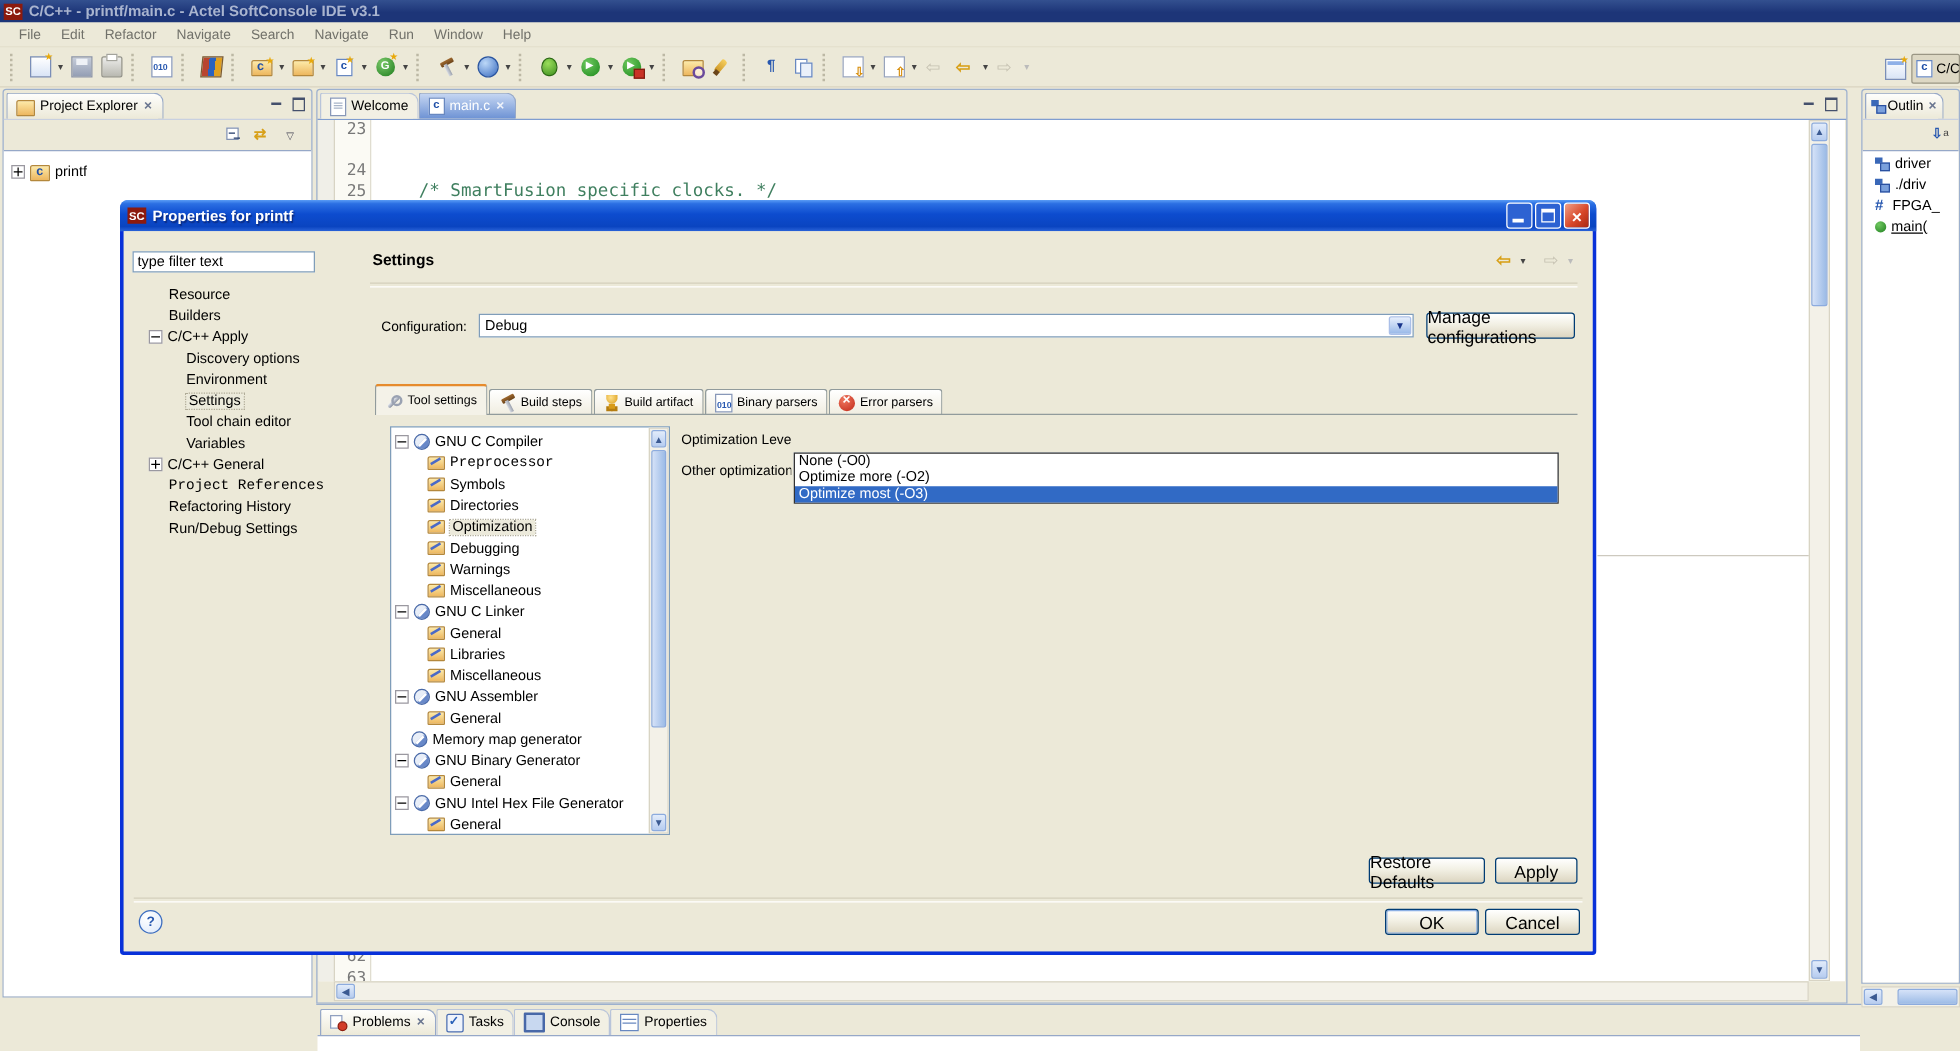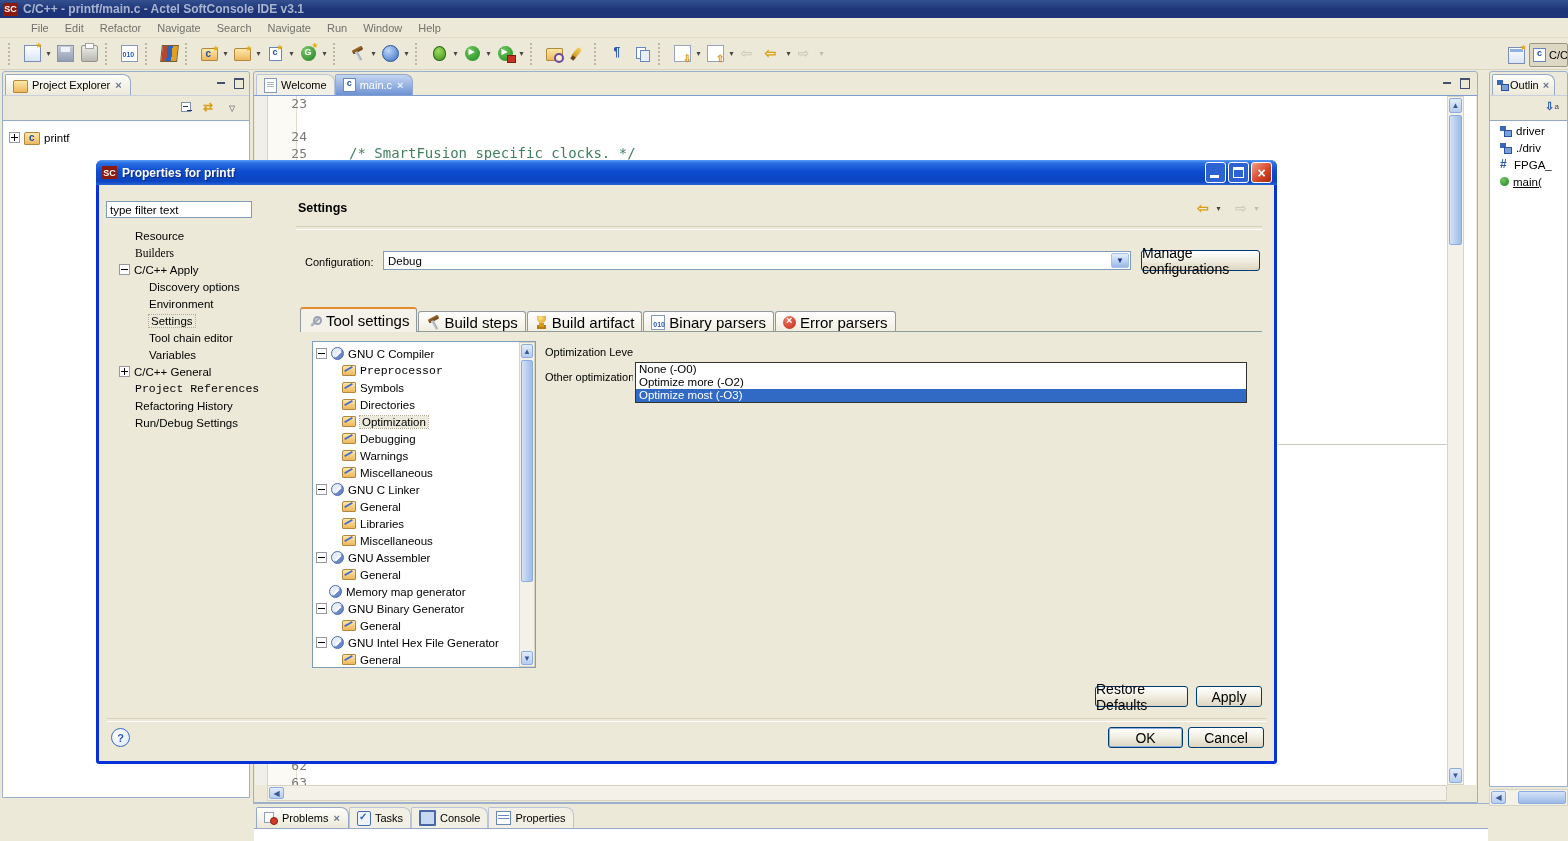--- a/index.html
+++ b/index.html
@@ -2,21 +2,21 @@
 <html><head>
 <meta charset="utf-8">
 <style>
   html,body{margin:0;padding:0;background:#ece9d8;font-family:"Liberation Sans",sans-serif;}
   #app{position:relative;width:1568px;height:841px;overflow:hidden;background:#ece9d8;font-size:11px;color:#000;}
   .abs{position:absolute;}
   
   .titlebar{left:0;top:0;width:1568px;height:18px;background:linear-gradient(180deg,#33508f,#1d3578 55%,#16296100);background-color:#1d3578;display:flex;align-items:center;gap:5px;padding-left:3px;box-sizing:border-box;}
   .sc-logo{width:15px;height:13px;background:#8c1a0e;color:#fff;font-size:9px;font-weight:bold;display:flex;align-items:center;justify-content:center;flex:none;}
   .win-title{color:#a9b4cf;font-weight:bold;font-size:12px;white-space:nowrap;}
-  .menubar{left:0;top:18px;width:1568px;height:20px;background:#ece9d8;display:flex;align-items:center;gap:2px;padding-left:24px;box-sizing:border-box;border-bottom:1px solid #e2deca;}
+  .menubar{left:0;top:18px;width:1568px;height:20px;background:#ece9d8;display:flex;align-items:center;gap:2px;padding-left:8px;box-sizing:border-box;border-bottom:1px solid #e2deca;}
   .menu-item{padding:2px 7px;color:#71716a;}
   .toolbar{left:0;top:38px;width:1568px;height:32px;background:#ece9d8;display:flex;align-items:center;box-sizing:border-box;padding-left:4px;border-bottom:1px solid #d9d4c0;}
   .tsep{width:6px;height:22px;border-left:2px dotted #bcb8a4;margin:0 4px;}
   .tbtn{display:inline-flex;align-items:center;justify-content:center;width:24px;height:24px;position:relative;border-radius:2px;}
   .tbtn.narrow{width:20px;}
   .dd{font-size:8px;color:#444;width:9px;text-align:center;}
   .dd.dis{color:#bbb;}
   .i16{width:15px;height:15px;position:relative;display:inline-block;flex:none;}
   
   .ic-new{background:linear-gradient(#ffffff,#d9e4f6);border:1px solid #7a8eb8;}
@@ -101,21 +101,21 @@
   .vtab{display:inline-flex;align-items:center;gap:4px;height:20px;padding:0 7px;border:1px solid #96a8c8;border-bottom:none;border-radius:2px 8px 0 0;background:linear-gradient(#fefefc,#ece9d8);white-space:nowrap;}
   .vtab.activeblue{background:linear-gradient(180deg,#c5d6f2,#6d92d4);color:#fff;}
   .vtab.plain{border-color:#b8c4da;background:#f2f0e4;}
   .panel-body{background:#fff;border-top:1px solid #96a8c8;}
   .trow{display:flex;align-items:center;gap:4px;height:17px;white-space:nowrap;font-size:11.5px;}
   .exp{width:9px;height:9px;background:#fff;border:1px solid #9a98a0;position:relative;flex:none;box-sizing:content-box;}
   .exp::before{content:"";position:absolute;left:1px;right:1px;top:4px;height:1px;background:#000;}
   .exp.plus::after{content:"";position:absolute;top:1px;bottom:1px;left:4px;width:1px;background:#000;}
   .psel{background:#eceadb;outline:1px dotted #b0ac98;}
   
-  .code-line{position:absolute;left:16px;width:100%;height:17px;font-family:"DejaVu Sans Mono",monospace;font-size:14px;white-space:pre;}
+  .code-line{position:absolute;left:2px;width:100%;height:17px;font-family:"DejaVu Sans Mono",monospace;font-size:14px;white-space:pre;}
   .lnum{position:absolute;left:12px;width:24px;text-align:right;color:#787878;font-family:"DejaVu Sans Mono",monospace;font-size:13px;}
   .ctext{position:absolute;left:44px;padding-left:34px;}
   .kw{color:#7f0055;font-weight:bold;}
   .cm{color:#3f7f5f;}
   
   .btn{display:inline-flex;align-items:center;justify-content:center;border:1px solid #003c74;border-radius:3px;background:linear-gradient(#ffffff,#f2f0e4 45%,#dcd5c0);font-size:14px;color:#000;box-sizing:border-box;}
   .btn.default{box-shadow:inset 0 0 0 1px #8cb0e4;}
   .combo{background:#fff;border:1px solid #7f9db9;display:flex;align-items:center;padding-left:4px;position:relative;box-sizing:border-box;font-size:11.5px;}
   .combo-arrow{position:absolute;right:1px;top:1px;bottom:1px;width:16px;background:linear-gradient(#e6eefc,#c0d4f2 50%,#98b8e8);border:1px solid #aabfe8;border-radius:2px;display:flex;align-items:center;justify-content:center;color:#17338a;font-size:8px;}
   .ddl{background:#fff;border:1px solid #333;box-sizing:border-box;z-index:60;}
@@ -130,21 +130,21 @@
   .dialog{left:96px;top:160px;width:1181px;height:604px;border:3px solid #0831d9;border-radius:7px 7px 3px 3px;overflow:visible;z-index:50;box-sizing:border-box;background:#ece9d8;}
   .dlg-title{position:absolute;left:-3px;top:-3px;right:-3px;height:25px;border-radius:6px 6px 0 0;background:linear-gradient(180deg,#5a9cf5 0%,#2b6fe3 12%,#0d4ccf 45%,#0a44c0 85%,#2a63d8 100%);display:flex;align-items:center;gap:5px;padding-left:6px;box-sizing:border-box;}
   .dlg-title-text{color:#fff;font-weight:bold;font-size:12px;text-shadow:1px 1px 1px #0a2a80;}
   .cap-btn{width:21px;height:21px;border-radius:3px;border:1px solid #fff;display:flex;align-items:center;justify-content:center;position:relative;box-sizing:border-box;}
   .cap-blue{background:linear-gradient(135deg,#7ba4f0,#2458c8 60%,#16three);background-color:#2d62d2;}
   .cap-red{background:linear-gradient(135deg,#f0a088,#d8482a 55%,#a82810);}
   .cap-btn .g-min{position:absolute;left:4px;bottom:4px;width:9px;height:3px;background:#fff;}
   .cap-btn .g-max{position:absolute;left:4px;top:4px;width:11px;height:11px;border:1px solid #fff;border-top-width:3px;box-sizing:border-box;}
   .cap-btn .g-x{color:#fff;font-size:14px;font-weight:bold;line-height:1;}
   .dlg-body{position:absolute;left:0;top:22px;right:0;bottom:0;background:#ece9d8;}
-  .dlg-tab{display:inline-flex;align-items:center;gap:4px;height:20px;padding:0 7px;border:1px solid #919b9c;border-bottom:none;border-radius:3px 3px 0 0;background:linear-gradient(#ffffff,#f0ede0);white-space:nowrap;margin-right:1px;position:relative;font-size:15px;}
+  .dlg-tab{display:inline-flex;align-items:center;gap:4px;height:20px;padding:0 7px;border:1px solid #919b9c;border-bottom:none;border-radius:3px 3px 0 0;background:linear-gradient(#ffffff,#f0ede0);white-space:nowrap;margin-right:1px;position:relative;font-size:10px;}
   .dlg-tab.active{border-top:2px solid #e68b2c;z-index:5;height:23px;background:#f4f2e8;}
 </style>
 </head>
 <body>
 
 <div id="app">
 
   <div class="abs titlebar">
     <span class="sc-logo">SC</span>
     <span class="win-title">C/C++ - printf/main.c - Actel SoftConsole IDE v3.1</span>
@@ -422,21 +422,21 @@
     </div>
 
     <div class="dlg-body">
 
       <input class="abs" style="left: 7px; top: 16px; width: 146px; height: 17px; border: 1px solid rgb(127, 157, 185); font-size: 11.5px; padding: 1px 3px; box-sizing: border-box; font-family: &quot;Liberation Sans&quot;, sans-serif;" value="type filter text">
 
       <div class="abs" style="left:10px;top:42px;width:180px;">
         <div class="trow" style="padding-left:26px;">
             <span>Resource</span>
           </div>
-        <div class="trow" style="padding-left:26px;font-family:Liberation Serif, serif;">
+        <div class="trow" style="padding-left:26px;">
             <span>Builders</span>
           </div>
         <div class="trow" style="padding-left:10px;">
             <span class="exp"></span>
             <span>C/C++ Apply</span>
           </div>
         <div class="trow" style="padding-left:40px;">
             <span>Discovery options</span>
           </div>
         <div class="trow" style="padding-left:40px;">

